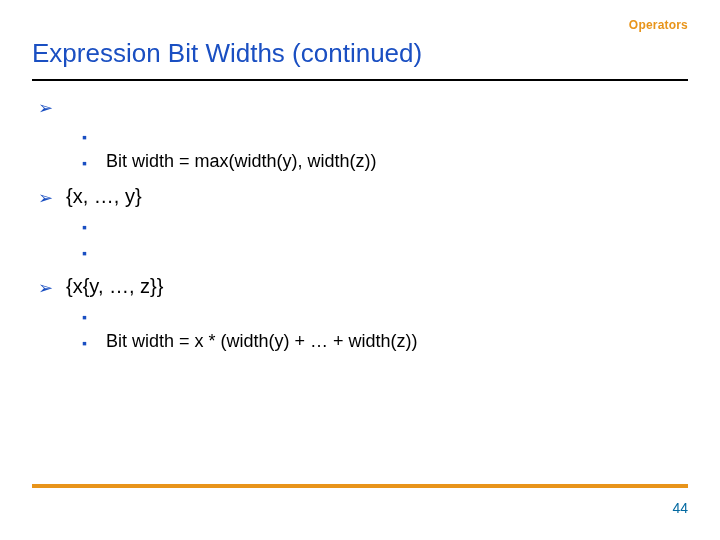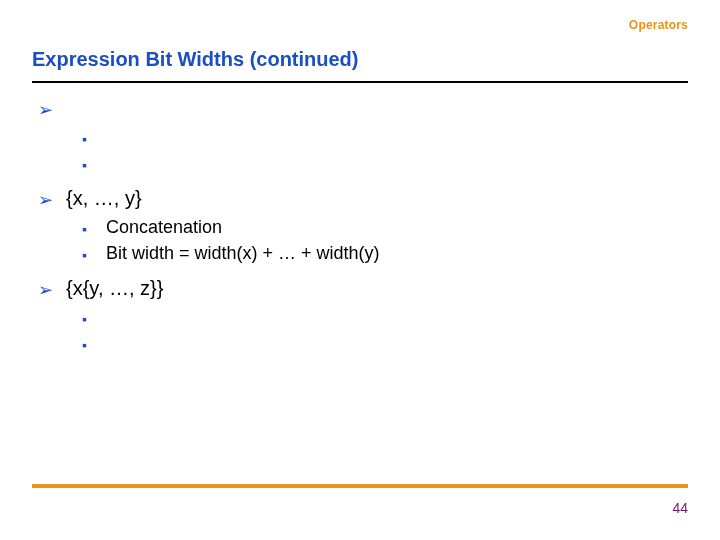--- a/index.html
+++ b/index.html
@@ -1,76 +1,76 @@
 <!DOCTYPE html>
 <html><head>
 <meta charset="utf-8">
 <style>
   * { margin: 0; padding: 0; box-sizing: border-box; }
   html, body { width: 720px; height: 540px; background: #fff; font-family: Verdana, Arial, sans-serif; color: #000; }
   .slide { position: relative; width: 720px; height: 540px; padding: 20px 32px 4px 32px; }
   .topic { position: absolute; top: 18px; right: 32px; font-size: 12px; font-weight: bold; color: #e8941a; letter-spacing: 0.2px; }
-  .title { font-size: 20px; font-weight: bold; color: #1a4fc2; margin-top: 28px; margin-bottom: 10px; }
+  .title { font-size: 26px; font-weight: normal; color: #1a4fc2; margin-top: 18px; margin-bottom: 10px; }
   .hr-top { border: none; border-top: 2px solid #000; margin-bottom: 14px; }
   .content { padding-left: 6px; }
   .b1 { display: flex; gap: 10px; font-size: 20px; color: #000; margin-bottom: 4px; align-items: flex-start; }
   .arrow { color: #1a4fc2; font-size: 18px; line-height: 26px; width: 18px; flex: 0 0 18px; }
   .sub { padding-left: 44px; margin-bottom: 10px; }
   .b2 { display: flex; gap: 10px; font-size: 18px; color: #000; margin-top: 2px; margin-bottom: 2px; align-items: flex-start; }
   .sq { color: #1a4fc2; font-size: 14px; line-height: 24px; width: 14px; flex: 0 0 14px; }
   .hr-bot { position: absolute; left: 32px; right: 32px; bottom: 52px; border: none; border-top: 4px solid #e8941a; }
-  .pagenum { position: absolute; right: 32px; bottom: 24px; font-size: 14px; color: #701a75; }
+  .pagenum { position: absolute; right: 32px; bottom: 24px; font-size: 14px; color: #0369a1; }
 </style>
 </head>
 <body>
 
 <div class="slide">
   <div class="topic">Operators</div>
   <div class="title">Expression Bit Widths (continued)</div>
   <hr class="hr-top">
 
   <div class="content">
 
     <div class="b1">
       <span class="arrow">➢</span>
     </div>
     <div class="sub">
       <div class="b2">
         <span class="sq">▪</span>
       </div>
       <div class="b2">
         <span class="sq">▪</span>
+        <span>Bit width = max(width(y), width(z))</span>
       </div>
     </div>
 
     <div class="b1">
       <span class="arrow">➢</span>
       <span>{x, …, y}</span>
     </div>
     <div class="sub">
       <div class="b2">
         <span class="sq">▪</span>
-        <span>Concatenation</span>
       </div>
       <div class="b2">
         <span class="sq">▪</span>
-        <span>Bit width = width(x) + … + width(y)</span>
       </div>
     </div>
 
     <div class="b1">
       <span class="arrow">➢</span>
       <span>{x{y, …, z}}</span>
     </div>
     <div class="sub">
       <div class="b2">
         <span class="sq">▪</span>
       </div>
       <div class="b2">
         <span class="sq">▪</span>
+        <span>Bit width = x * (width(y) + … + width(z))</span>
       </div>
     </div>
 
   </div>
 
   <hr class="hr-bot">
   <div class="pagenum">44</div>
 </div>
 
 </body></html>

